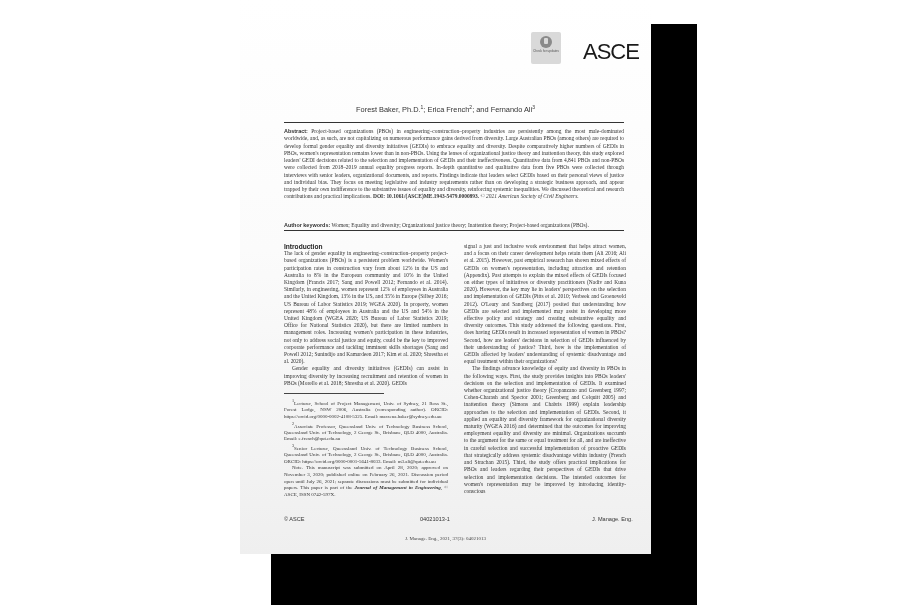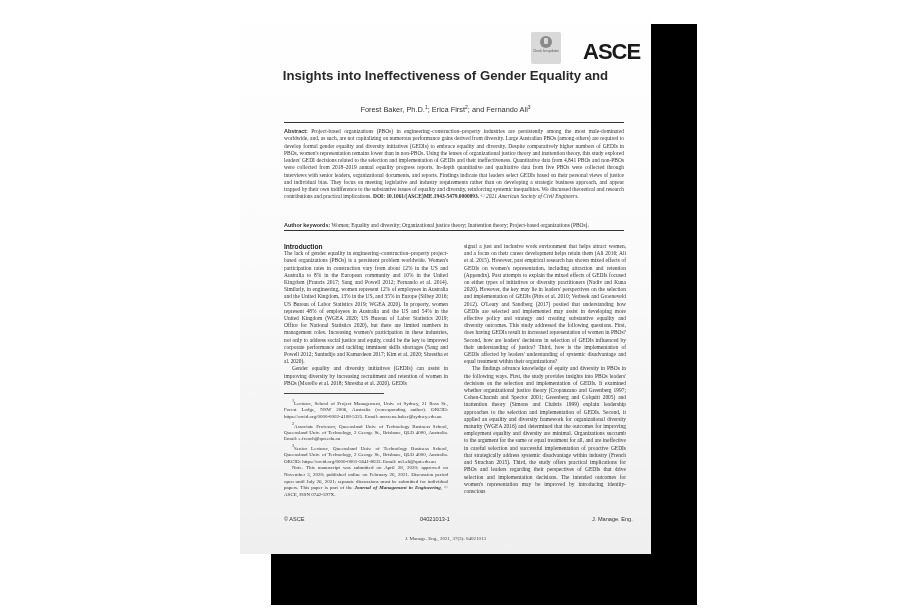--- a/index.html
+++ b/index.html
@@ -6,21 +6,21 @@
   body{width:914px;height:613px;background:#ffffff;position:relative;overflow:hidden;font-family:"Liberation Serif",serif;}
   .shadow-right{position:absolute;left:651px;top:24px;width:46px;height:581px;background:#000;}
   .shadow-bottom{position:absolute;left:271px;top:554px;width:426px;height:51px;background:#000;}
   .page{position:absolute;left:240px;top:0;width:411px;height:554px;
         background:linear-gradient(180deg,#ffffff 0%,#fbfbfb 45%,#efefef 100%);overflow:hidden;}
   .badge{position:absolute;left:291px;top:32px;width:30px;height:32px;background:#d9d9d9;border-radius:2px;
          display:flex;flex-direction:column;align-items:center;}
   .badge .glyph{width:12px;height:12px;border-radius:50%;background:#8a8a8a;margin-top:4px;position:relative;}
   .badge .glyph:after{content:"";position:absolute;left:4px;top:2px;width:4px;height:6px;background:#d9d9d9;border-radius:1px;}
   .badge .lbl{font-family:"Liberation Sans",sans-serif;font-size:3.2px;line-height:3.6px;color:#555;text-align:center;margin-top:2px;}
-  .asce{position:absolute;left:343px;top:39px;font-family:"Liberation Sans",sans-serif;font-weight:bold;
+  .asce{position:absolute;left:343px;top:39px;font-family:"Liberation Sans",sans-serif;font-weight:normal;
         font-size:22px;letter-spacing:-1px;color:#1a1a1a;}
   .title{position:absolute;left:0;width:411px;top:68px;text-align:center;font-family:"Liberation Sans",sans-serif;
          font-weight:bold;font-size:13.2px;line-height:16px;color:#2a2a2a;}
   .authors{position:absolute;left:0;width:411px;top:104px;text-align:center;font-family:"Liberation Sans",sans-serif;
            font-size:7.4px;color:#333;}
   .authors sup{font-size:5px;}
   .rule{position:absolute;left:44px;width:340px;height:1px;background:#333;}
   .abstract{position:absolute;left:44px;top:128px;width:340px;font-size:5.45px;line-height:7.25px;color:#333;text-align:justify;}
   .sf{font-family:"Liberation Sans",sans-serif;font-weight:bold;}
   .keywords{position:absolute;left:44px;top:222px;width:340px;font-size:5.45px;line-height:7px;color:#333;}
@@ -41,25 +41,24 @@
 
 <div class="page">
 
   <div class="badge">
     <div class="glyph"></div>
     <div class="lbl">Check for updates</div>
   </div>
   <div class="asce">ASCE</div>
 
   <div class="title">
-    <div>Insights into Ineffectiveness of Gender Equality and</div>
   </div>
 
   <div class="authors">
-    <span>Forest Baker, Ph.D.</span><sup>1</sup><span>; </span><span>Erica First</span><sup>2</sup><span>; and </span><span>Fernando Ali</span><sup>3</sup>
+    <span>Forest Baker, Ph.D.</span><sup>1</sup><span>; </span><span>Erica French</span><sup>2</sup><span>; and </span><span>Fernando Ali</span><sup>3</sup>
   </div>
 
   <div class="rule" style="top:122px;"></div>
 
   <div class="abstract">
     <span class="sf">Abstract:</span>
     <span>Project-based organizations (PBOs) in engineering–construction–property industries are persistently among the most male-dominated worldwide, and, as such, are not capitalizing on numerous performance gains derived from diversity. Large Australian PBOs (among others) are required to develop formal gender equality and diversity initiatives (GEDIs) to embrace equality and diversity. Despite comparatively higher numbers of GEDIs in PBOs, women's representation remains lower than in non-PBOs. Using the lenses of organizational justice theory and inattention theory, this study explored leaders' GEDI decisions related to the selection and implementation of GEDIs and their ineffectiveness. Quantitative data from 4,841 PBOs and non-PBOs were collected from 2018–2019 annual equality progress reports. In-depth quantitative and qualitative data from five PBOs were collected through interviews with senior leaders, organizational documents, and reports. Findings indicate that leaders select GEDIs based on their personal views of justice and individual bias. They focus on meeting legislative and industry requirements rather than on developing a strategic business approach, and appear trapped by their own indifference to the substantive issues of equality and diversity, reinforcing systemic inequalities. We discussed theoretical and research contributions and practical implications.</span>
     <b>DOI: 10.1061/(ASCE)ME.1943-5479.0000893.</b>
     <i>© 2021 American Society of Civil Engineers.</i>
   </div>

